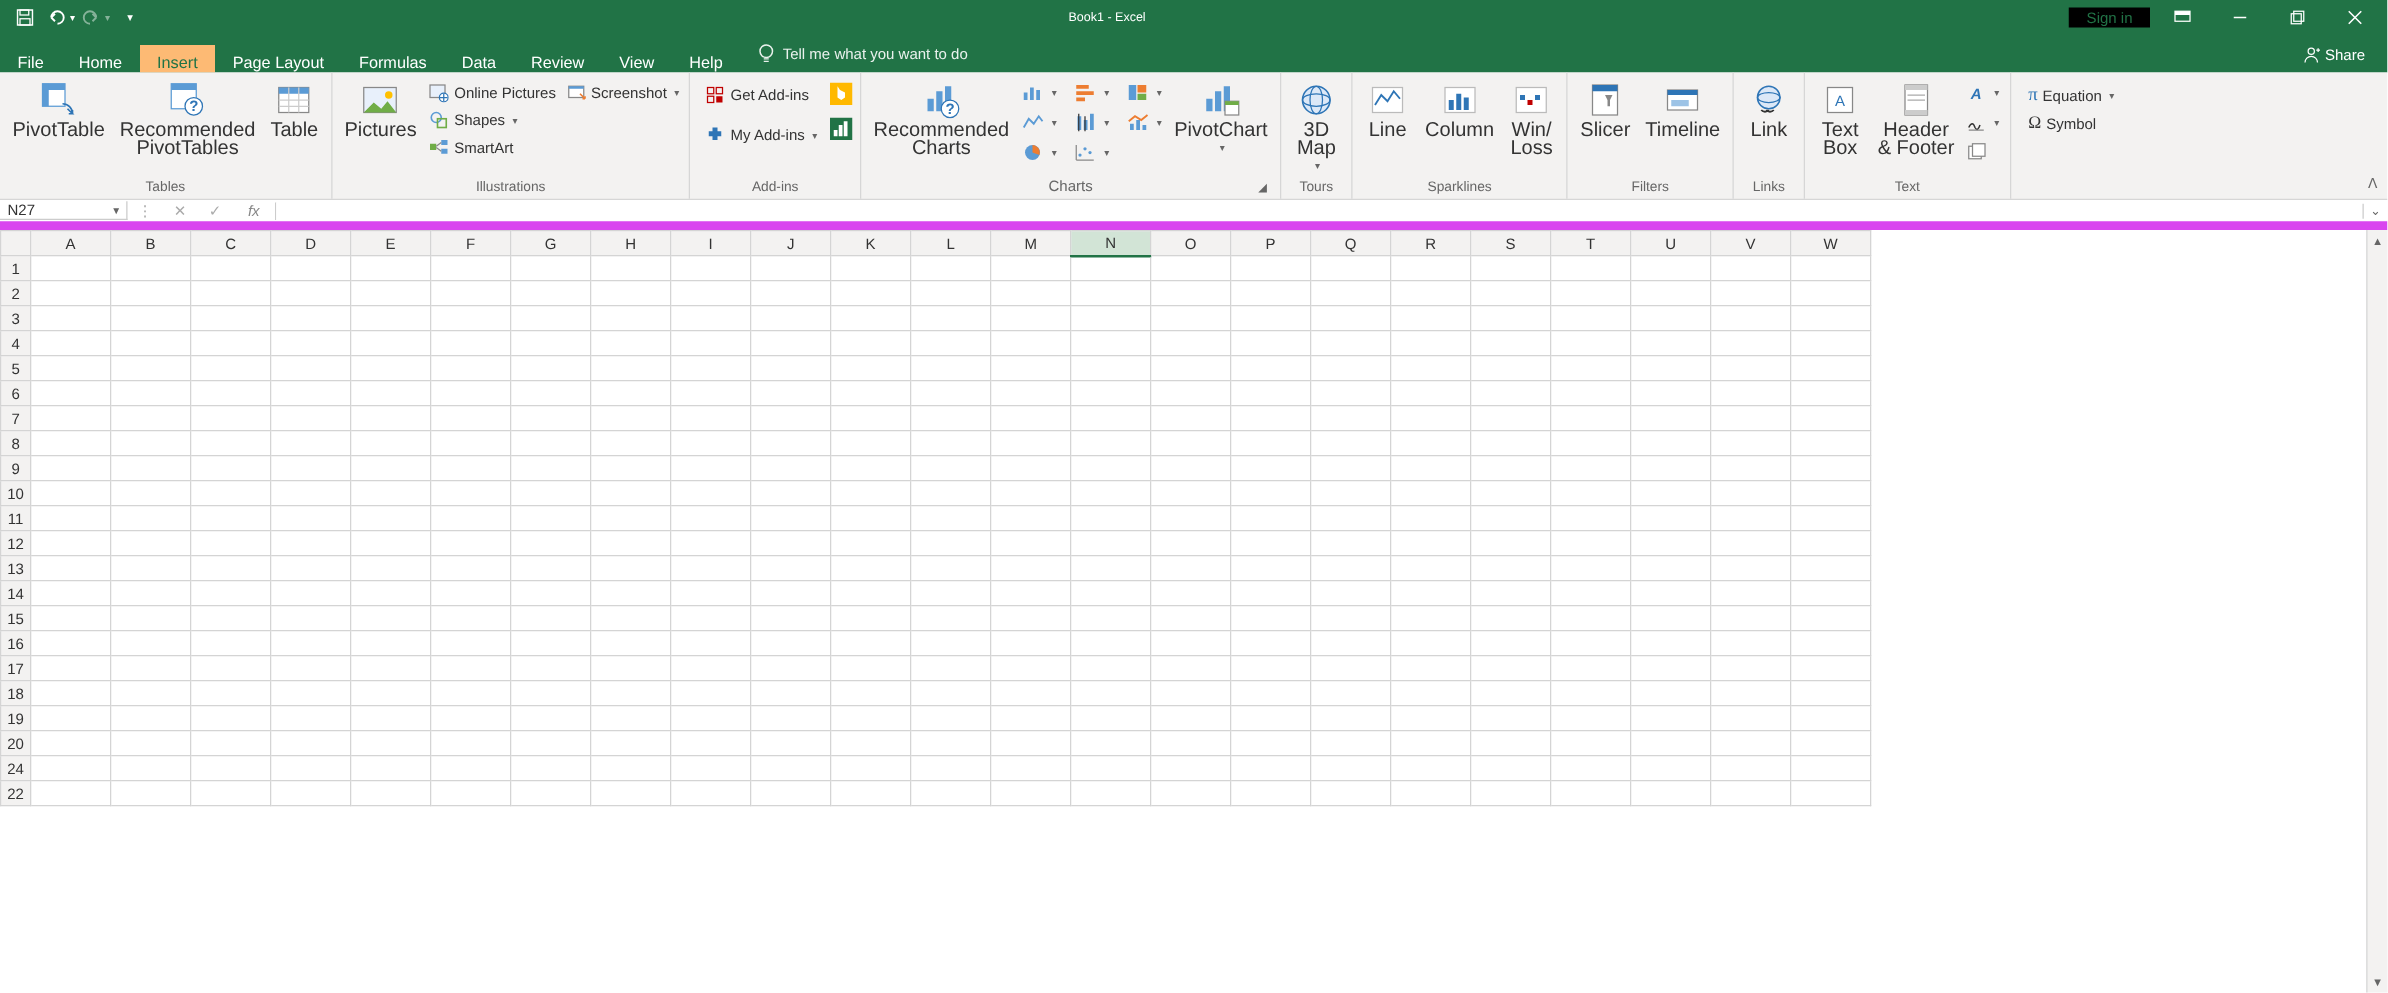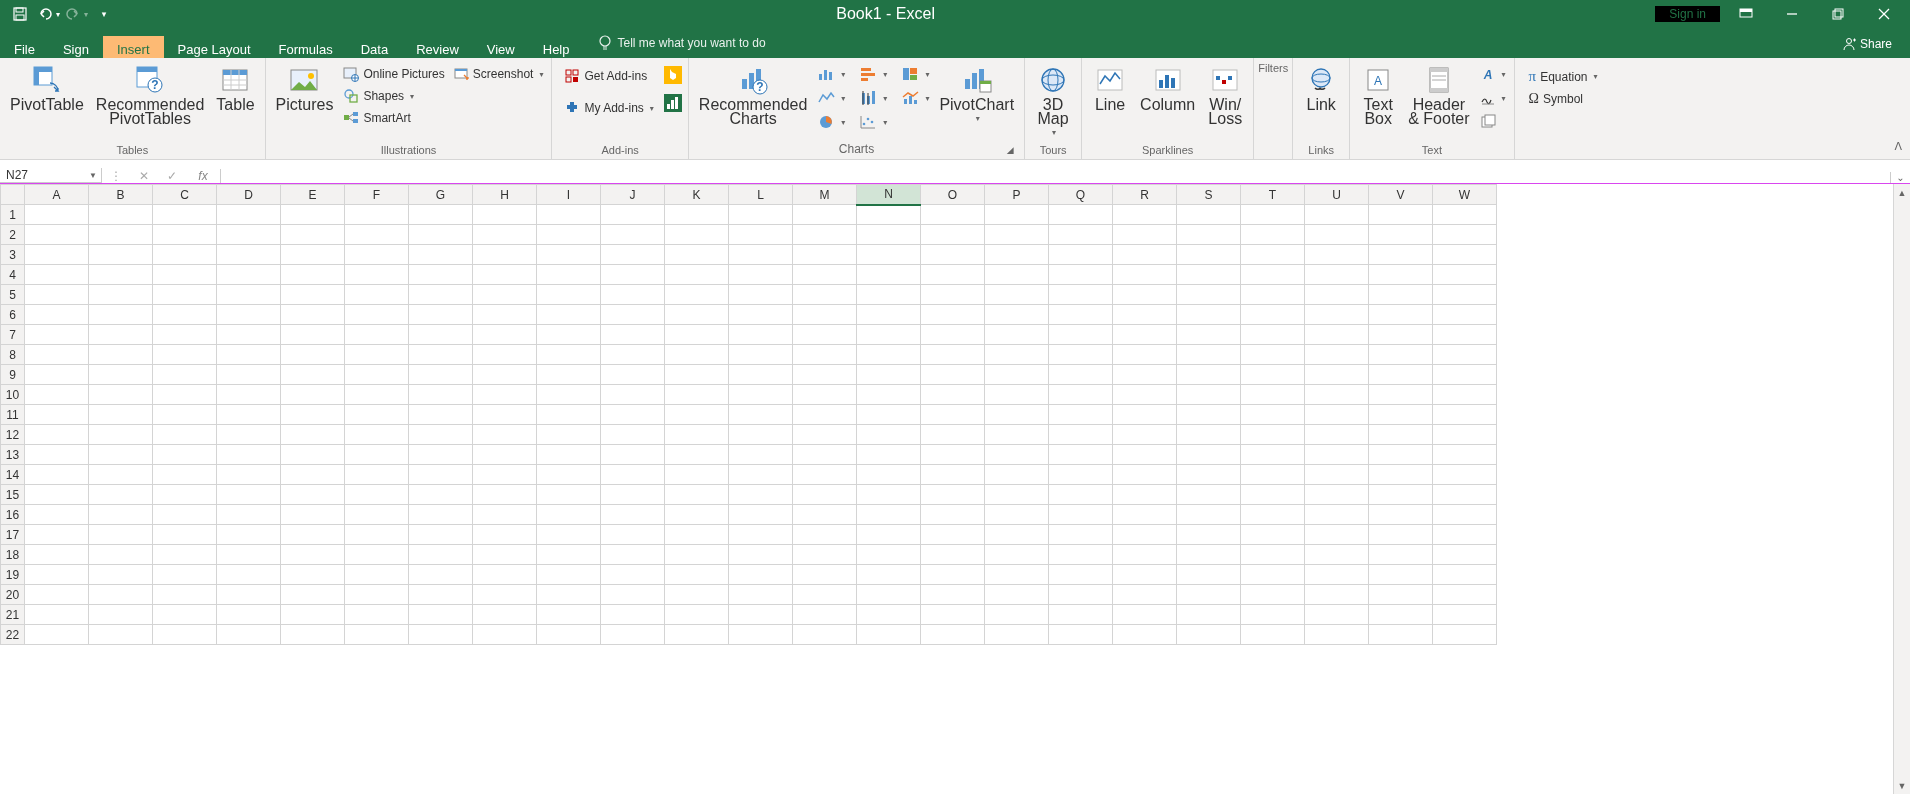--- a/index.html
+++ b/index.html
@@ -1,21 +1,21 @@
 <!DOCTYPE html>
 <html><head>
 <meta charset="utf-8">
 <style>
 *{margin:0;padding:0;box-sizing:border-box;font-family:"Segoe UI",Tahoma,sans-serif;font-size:12px;user-select:none}
 html,body{width:1910px;height:794px;overflow:hidden;background:#fff}
 .titlebar{height:28px;background:#217346;display:flex;align-items:center;color:#fff}
 .qat{display:flex;align-items:center;gap:4px;padding-left:8px}
 .qat .q-btn{width:24px;height:24px;display:flex;align-items:center;justify-content:center;color:#fff}
 .qat .q-btn.disabled{opacity:.45}
-.title-center{flex:1;text-align:center;color:#fff;font-size:16px}
+.title-center{flex:1;text-align:center;color:#fff;font-size:10px}
 .title-right{display:flex;align-items:center;gap:6px;padding-right:6px}
 .signin{background:#000000;color:#217346;padding:1px 14px;font-size:12px;border:none}
 .win-btn{width:40px;height:28px;display:flex;align-items:center;justify-content:center;color:#fff;font-size:12px}
 .tabbar{height:30px;background:#217346;display:flex;align-items:flex-end;color:#fff}
 .tab{padding:6px 14px 1px;color:#fff;font-size:13px;cursor:pointer}
 .tab.active{background:#fdba74;color:#217346}
 .tab-spacer{flex:1}
 .tellme{display:flex;align-items:center;gap:6px;color:#fff;padding:0 14px 7px;opacity:.9}
 .share{display:flex;align-items:center;gap:4px;color:#fff;padding:0 18px 7px}
 .ribbon{height:102px;background:#f3f2f1;border-bottom:1px solid #d6d6d6;display:flex;position:relative}
@@ -23,21 +23,21 @@
 .rgroup-body{flex:1;display:flex;align-items:flex-start}
 .rgroup-label{text-align:center;color:#666;font-size:11px;padding:2px 0 3px;position:relative}
 .dlaunch{position:absolute;right:4px;bottom:3px;width:12px;height:12px;font-size:9px;color:#666;display:flex;align-items:center;justify-content:center}
 .bigbtn{display:flex;flex-direction:column;align-items:center;justify-content:flex-start;padding:4px 6px 0;text-align:center;color:#333;min-width:48px;gap:2px;cursor:pointer}
 .bigbtn .lbl{font-size:16px;line-height:14px;color:#333;white-space:pre}
 .bigbtn .glyph{width:32px;height:32px;display:flex;align-items:center;justify-content:center}
 .smbtn{display:flex;align-items:center;gap:4px;padding:2px 4px;color:#333;font-size:12px;cursor:pointer;white-space:nowrap}
 .vstack{display:flex;flex-direction:column;gap:2px;justify-content:space-evenly;padding-top:4px}
 .dd{font-size:8px;color:#666;margin-left:2px}
 .collapse-caret{position:absolute;right:8px;bottom:6px;color:#666;font-size:11px}
-.fbar{height:24px;background:#fff;border-bottom:1px solid #d946ef;display:flex;align-items:flex-end}
+.fbar{height:24px;background:#fff;border-bottom:7px solid #d946ef;display:flex;align-items:center}
 .namebox{width:102px;border:1px solid #ccc;border-top:none;border-left:none;display:flex;align-items:center;padding-left:6px;font-size:12px;color:#333;position:relative}
 .namebox .dd2{position:absolute;right:4px;font-size:8px;color:#666}
 .fx-controls{display:flex;align-items:center;border-right:1px solid #ccc}
 .fx-btn{width:28px;display:flex;align-items:center;justify-content:center;color:#aaa;font-size:12px}
 .fx-label{width:34px;display:flex;align-items:center;justify-content:center;color:#888;font-style:italic;font-size:12px}
 .fbar-input{flex:1;border:none;outline:none;padding-left:4px;font-size:12px}
 .fbar-exp{width:20px;display:flex;align-items:center;justify-content:center;color:#666;font-size:10px;border-left:1px solid #ccc}
 .grid-wrap{position:absolute;left:0;right:0;top:184px;bottom:0;overflow:hidden;background:#fff}
 .grid{border-collapse:collapse;table-layout:fixed}
 .grid th,.grid td{border:1px solid #d4d4d4;font-weight:normal;font-size:12px;color:#333;padding:0}
@@ -102,21 +102,21 @@
         <svg width="12" height="12">
           <line x1="1" y1="1" x2="11" y2="11" stroke="#fff" stroke-width="1.3"></line>
           <line x1="11" y1="1" x2="1" y2="11" stroke="#fff" stroke-width="1.3"></line>
         </svg>
       </div>
   </div>
 </div>
 
 <div class="tabbar">
   <div class="tab">File</div>
-  <div class="tab">Sign</div>
+  <div class="tab">Home</div>
   <div class="tab active">Insert</div>
   <div class="tab">Page Layout</div>
   <div class="tab">Formulas</div>
   <div class="tab">Data</div>
   <div class="tab">Review</div>
   <div class="tab">View</div>
   <div class="tab">Help</div>
   <div class="tellme">
     <span>
         <svg width="14" height="16" viewBox="0 0 14 16">
@@ -469,20 +469,42 @@
             </svg>
           </span>
           <span class="lbl">Win/
 Loss</span>
         </div>
     </div>
     <div class="rgroup-label">Sparklines</div>
   </div>
 
   <div class="rgroup">
+    <div class="rgroup-body">
+      <div class="bigbtn">
+          <span class="glyph">
+            <svg width="26" height="28" viewBox="0 0 26 28">
+              <rect x="3" y="2" width="20" height="24" fill="#fff" stroke="#888"></rect>
+              <rect x="3" y="2" width="20" height="5" fill="#2e75b6"></rect>
+              <path d="M13 10 l6 0 l-2 4 l0 5 l-2 0 l0 -5 z" fill="#888"></path>
+            </svg>
+          </span>
+          <span class="lbl">Slicer</span>
+        </div>
+      <div class="bigbtn">
+          <span class="glyph">
+            <svg width="28" height="28" viewBox="0 0 28 28">
+              <rect x="2" y="6" width="24" height="16" fill="#fff" stroke="#888"></rect>
+              <rect x="2" y="6" width="24" height="4" fill="#2e75b6"></rect>
+              <rect x="5" y="14" width="14" height="5" fill="#9cc3e6"></rect>
+            </svg>
+          </span>
+          <span class="lbl">Timeline</span>
+        </div>
+    </div>
     <div class="rgroup-label">Filters</div>
   </div>
 
   <div class="rgroup">
     <div class="rgroup-body">
       <div class="bigbtn">
           <span class="glyph">
             <svg width="28" height="28" viewBox="0 0 28 28">
               <circle cx="14" cy="12" r="9" fill="#dce8f7" stroke="#2e75b6" stroke-width="1.3"></circle>
               <ellipse cx="14" cy="12" rx="9" ry="4" fill="none" stroke="#2e75b6"></ellipse>
@@ -1170,21 +1192,21 @@
           <td></td>
           <td></td>
           <td></td>
           <td></td>
           <td></td>
           <td></td>
         </tr>
       </tbody>
       <tbody>
         <tr>
-          <th class="row-head">21</th>
+          <th class="row-head">24</th>
           <td></td>
           <td></td>
           <td></td>
           <td></td>
           <td></td>
           <td></td>
           <td></td>
           <td></td>
           <td></td>
           <td></td>

